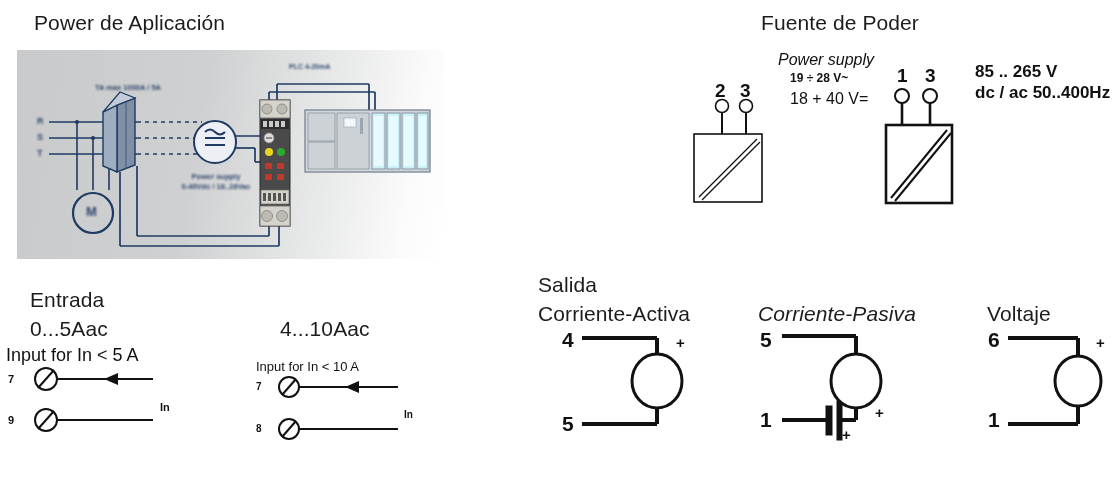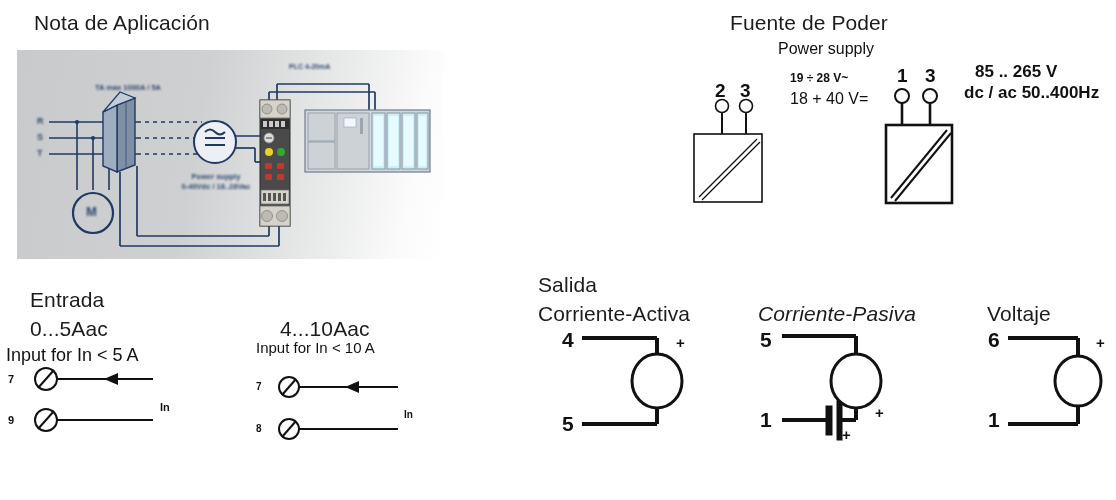--- a/index.html
+++ b/index.html
@@ -29,21 +29,21 @@
   }
   .num-bold{font-weight:700;}
   
   #ps-block{position:absolute;left:690px;top:0;width:426px;height:245px;}
   #in-block{position:absolute;left:0px;top:283px;width:500px;height:215px;}
   #out-block{position:absolute;left:520px;top:268px;width:596px;height:215px;}
 </style>
 </head>
 <body>
 
-<div class="sec-title" style="left:34px;top:11px;">Nota de Aplicación</div>
+<div class="sec-title" style="left:34px;top:11px;">Power de Aplicación</div>
 
 <div id="app-panel">
 
   <svg id="app-svg" width="427" height="209" viewBox="0 0 427 209">
     <g stroke="#1f3a63" fill="none" stroke-width="1.6">
 
       <line x1="32" y1="72" x2="120" y2="72"></line>
       <line x1="32" y1="88" x2="120" y2="88"></line>
       <line x1="32" y1="104" x2="120" y2="104"></line>
 
@@ -176,34 +176,34 @@
 
   <div class="blur-txt" style="left:69px;top:154px;font-size:13px;">M</div>
 
   <div class="blur-txt" style="left:160px;top:122px;width:78px;font-size:7.5px;">Power supply</div>
   <div class="blur-txt" style="left:152px;top:132px;width:94px;font-size:7.5px;">0-40Vdc / 18..28Vac</div>
 
   <div class="blur-txt" style="left:272px;top:13px;font-size:7px;">PLC 4-20mA</div>
 </div>
 
 <div id="ps-block">
-  <div class="sec-title" style="left:40px;top:11px;">Fuente de Poder</div>
+  <div class="sec-title" style="left:71px;top:11px;">Fuente de Poder</div>
 
   <div class="lbl num-bold" style="left:25px;top:80px;font-size:19px;">2</div>
   <div class="lbl num-bold" style="left:50px;top:80px;font-size:19px;">3</div>
 
-  <div class="lbl" style="left:88px;top:40px;font-size:16px;">Power supply</div>
+  <div class="lbl" style="left:88px;top:51px;font-size:16px;font-style:italic;">Power supply</div>
   <div class="lbl" style="left:100px;top:71px;font-size:12px;font-weight:bold;">19 ÷ 28 V~</div>
   <div class="lbl" style="left:100px;top:90px;font-size:16px;">18 + 40 V=</div>
 
   <div class="lbl num-bold" style="left:207px;top:65px;font-size:19px;">1</div>
   <div class="lbl num-bold" style="left:235px;top:65px;font-size:19px;">3</div>
 
   <div class="lbl num-bold" style="left:285px;top:62px;font-size:17px;">85 .. 265 V</div>
-  <div class="lbl num-bold" style="left:274px;top:83px;font-size:17px;">dc / ac 50..400Hz</div>
+  <div class="lbl num-bold" style="left:285px;top:83px;font-size:17px;">dc / ac 50..400Hz</div>
 
   <svg class="svg-abs" width="426" height="245" viewBox="0 0 426 245">
 
     <g stroke="#111" fill="none">
       <circle cx="32" cy="106" r="6.5" stroke-width="1.6" fill="#fff"></circle>
       <circle cx="56" cy="106" r="6.5" stroke-width="1.6" fill="#fff"></circle>
       <line x1="32" y1="112" x2="32" y2="134" stroke-width="2"></line>
       <line x1="56" y1="112" x2="56" y2="134" stroke-width="2"></line>
       <rect x="4" y="134" width="68" height="68" stroke-width="1.6"></rect>
       <line x1="9" y1="197" x2="67" y2="139" stroke-width="1.3"></line>
@@ -225,21 +225,21 @@
 <div id="in-block">
   <div class="sec-title" style="left:30px;top:5px;">Entrada</div>
 
   <div class="sec-title" style="left:30px;top:34px;">0...5Aac</div>
   <div class="lbl" style="left:6px;top:62px;font-size:18px;">Input for In &lt; 5 A</div>
   <div class="lbl num-bold" style="left:8px;top:90px;font-size:11px;">7</div>
   <div class="lbl num-bold" style="left:8px;top:131px;font-size:11px;">9</div>
   <div class="lbl num-bold" style="left:160px;top:118px;font-size:11px;">In</div>
 
   <div class="sec-title" style="left:280px;top:34px;">4...10Aac</div>
-  <div class="lbl" style="left:256px;top:56px;font-size:15px;">Input for In &lt; 10 A</div>
+  <div class="lbl" style="left:256px;top:76px;font-size:13px;">Input for In &lt; 10 A</div>
   <div class="lbl num-bold" style="left:256px;top:98px;font-size:10px;">7</div>
   <div class="lbl num-bold" style="left:256px;top:140px;font-size:10px;">8</div>
   <div class="lbl num-bold" style="left:404px;top:126px;font-size:10px;">In</div>
 
   <svg class="svg-abs" width="500" height="215" viewBox="0 0 500 215">
 
     <g stroke="#111" fill="none" stroke-width="2">
       <circle cx="46" cy="96" r="11"></circle>
       <line x1="38" y1="105" x2="54" y2="87"></line>
       <circle cx="46" cy="137" r="11"></circle>

